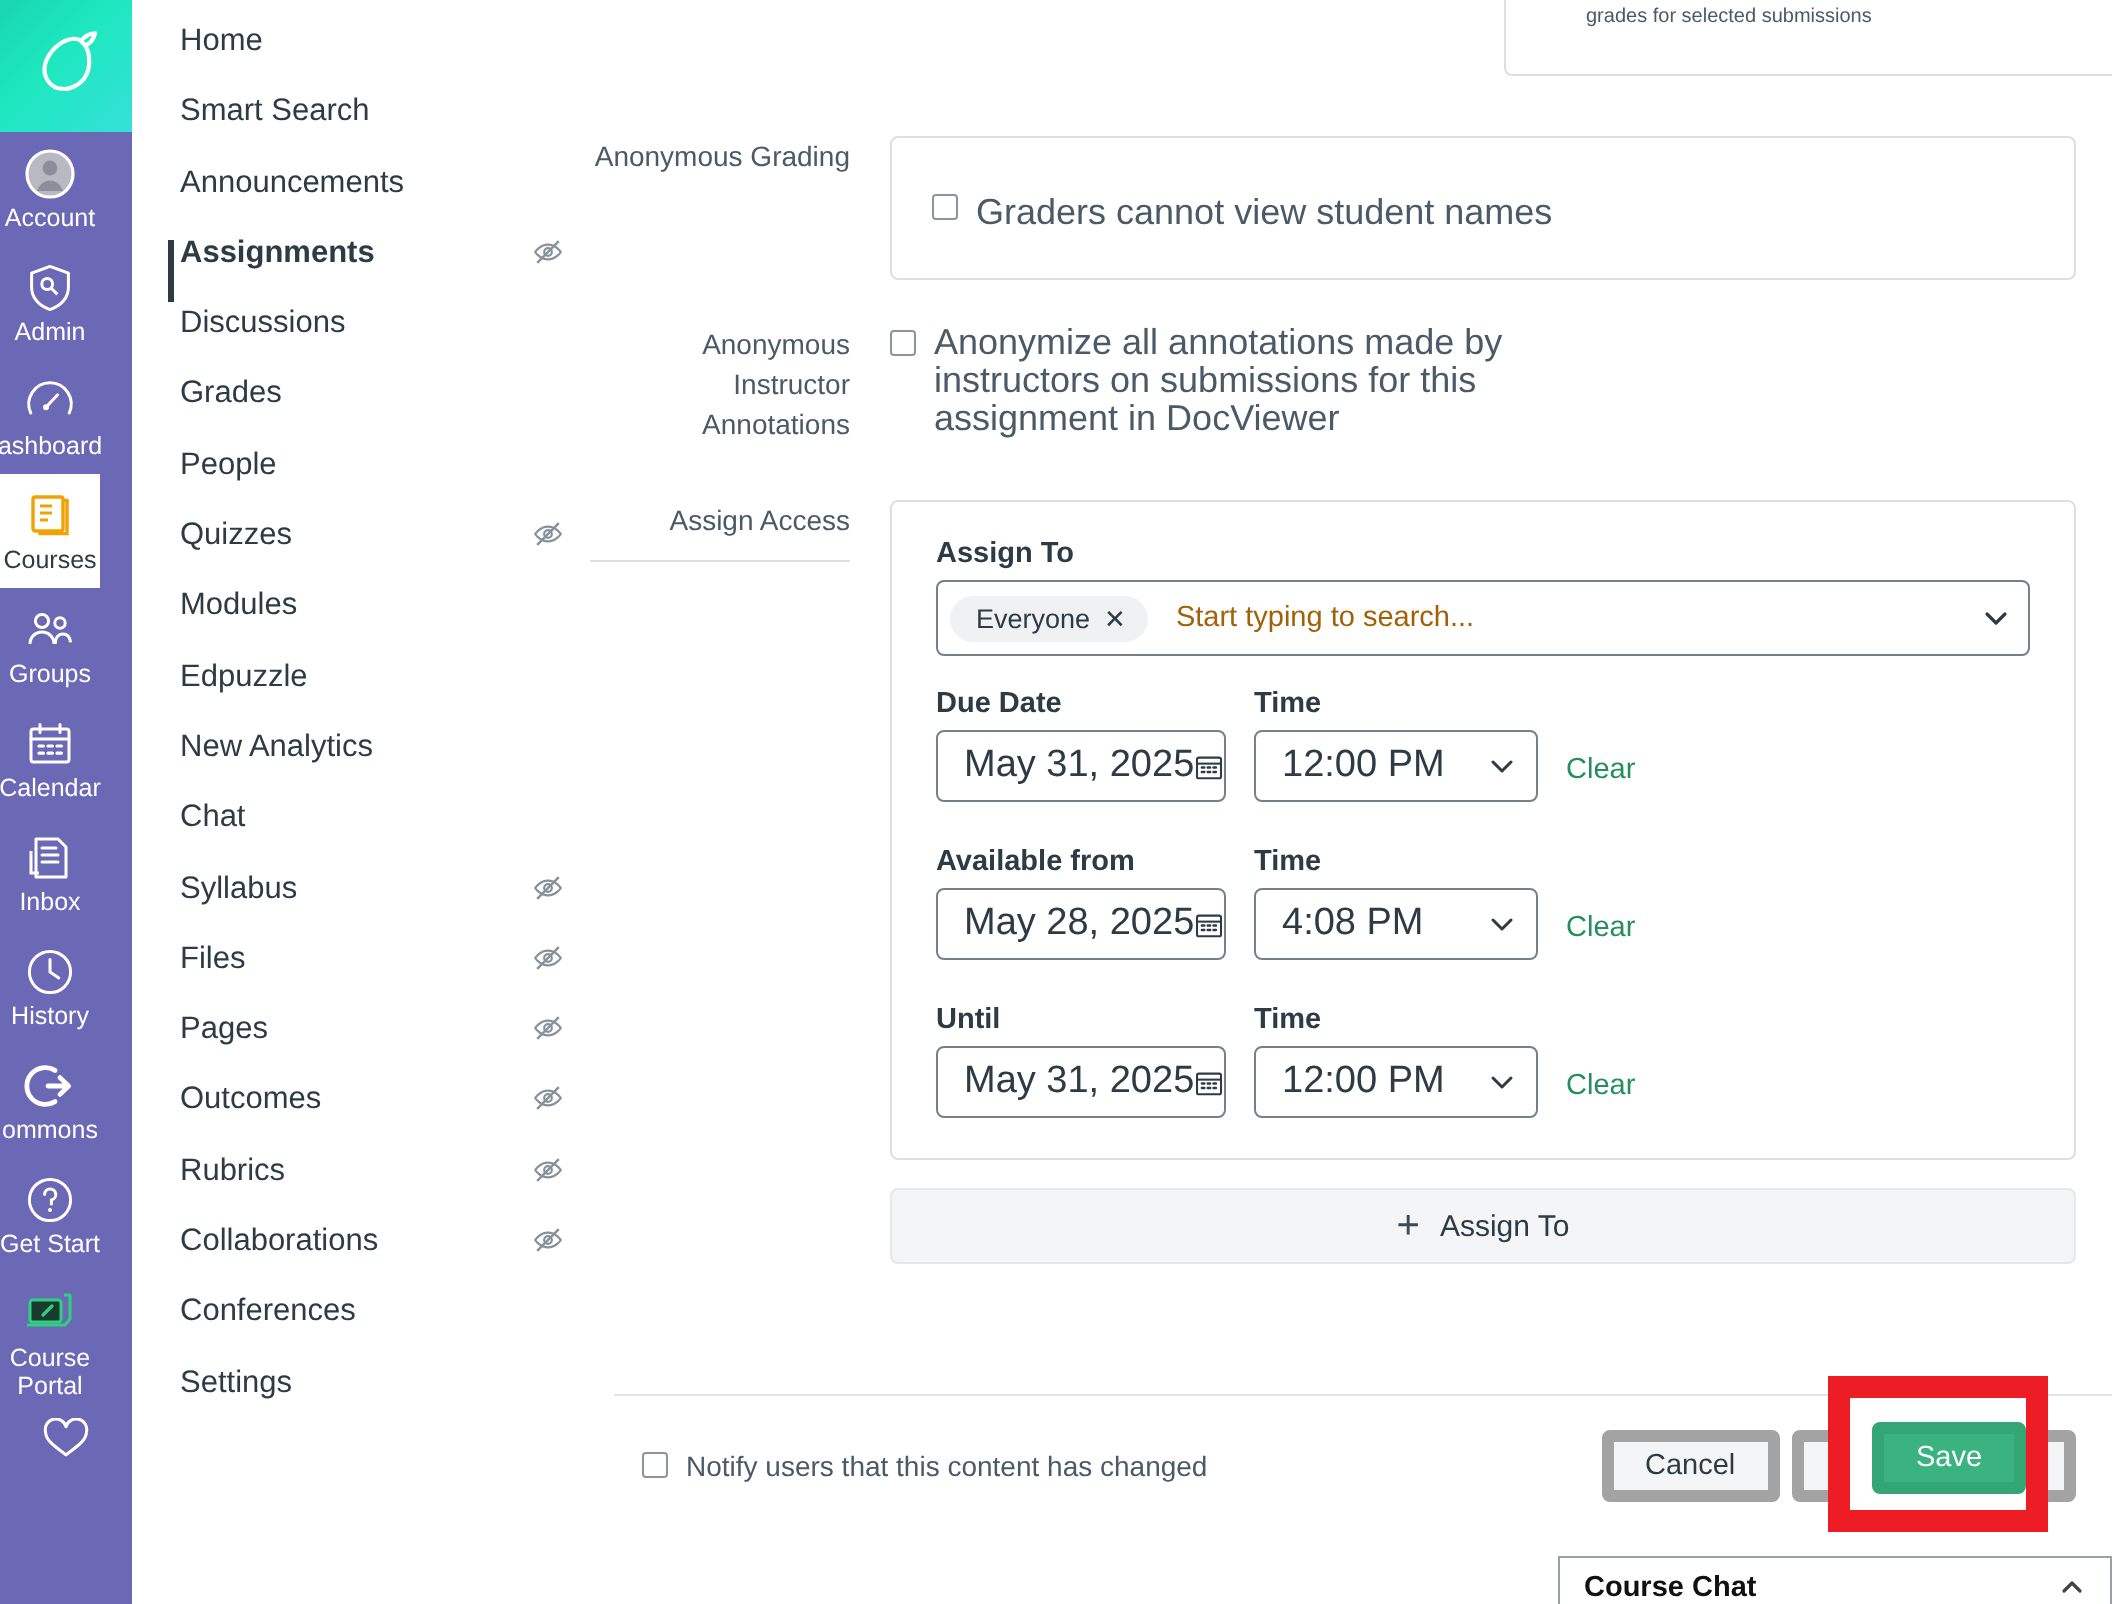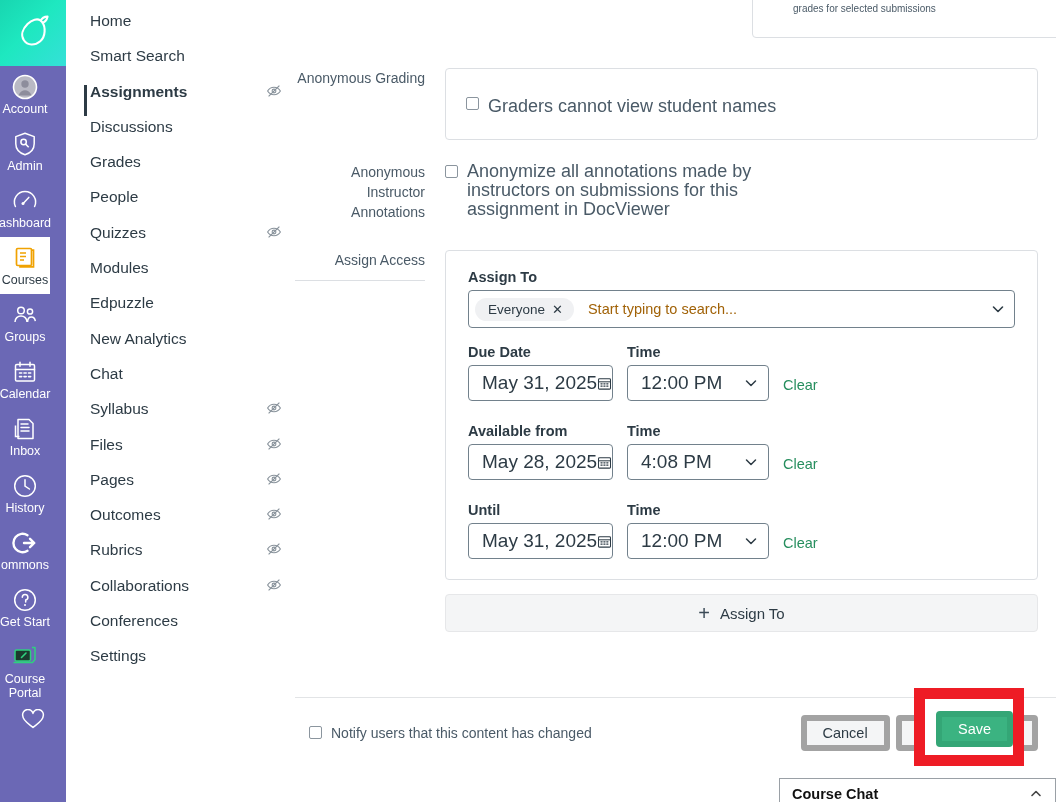--- a/index.html
+++ b/index.html
@@ -181,21 +181,21 @@
     border-radius: 4px;
     background: #f4f5f6;
     display: flex; align-items: center; justify-content: center; gap: 10px;
     font-size: 15px; color: #2d3b45;
     cursor: pointer;
   }
   .plus { font-size: 20px; line-height: 1; color: #3a4a56; font-weight: 300; }
 
   
   .footbar {
-    position: absolute; left: 0; right: 0; top: 697px; height: 70px;
+    position: absolute; left: 12px; right: 0; top: 697px; height: 70px;
     border-top: 1px solid #e2e4e6;
     display: flex; align-items: center;
     padding: 0 18px 0 14px;
   }
   .notify { display: flex; align-items: center; gap: 9px; }
   .notify .chk-text { font-size: 14px; color: #4a5a67; }
   .btns { margin-left: auto; display: flex; align-items: center; gap: 6px; }
   .btn {
     height: 36px; padding: 0 16px;
     border: 6px solid #a3a3a3; border-radius: 4px;
@@ -371,20 +371,23 @@
         </svg>
     </div>
   </nav>
 
   <nav class="coursenav">
     <div class="cn-item">
       <span class="cn-label">Home</span>
     </div>
     <div class="cn-item">
       <span class="cn-label">Smart Search</span>
+    </div>
+    <div class="cn-item">
+      <span class="cn-label">Announcements</span>
     </div>
     <div class="cn-item active">
       <span class="cn-label">Assignments</span>
       <span class="cn-eye">
           <svg viewBox="0 0 16 16" fill="none" stroke="#5a6874" stroke-width="1.1">
             <path d="M1.6 8S3.9 4.3 8 4.3 14.4 8 14.4 8 12.1 11.7 8 11.7 1.6 8 1.6 8z"></path>
             <circle cx="8" cy="8" r="1.9"></circle>
             <path d="M2.6 13.4 13.4 2.6" stroke-width="1.2"></path>
           </svg>
         </span>

